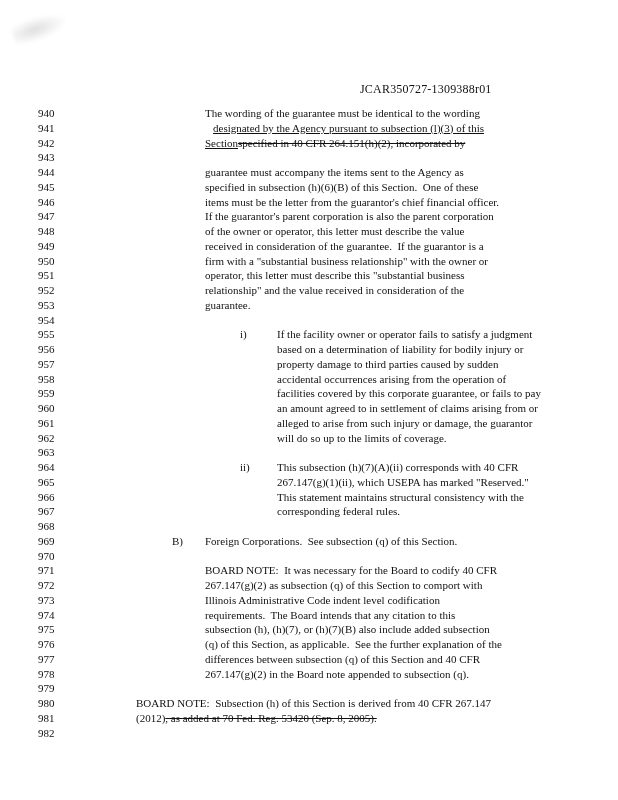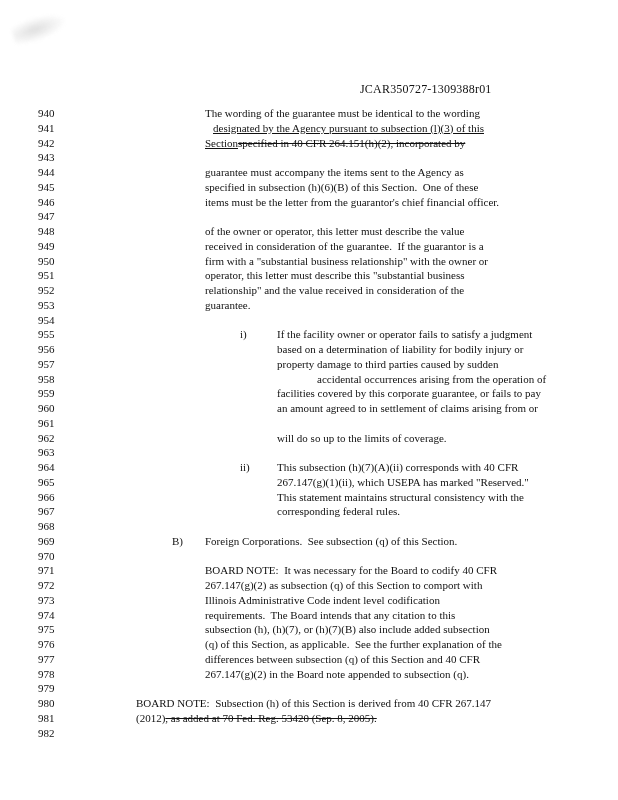--- a/index.html
+++ b/index.html
@@ -94,20 +94,21 @@
       <div class="doc-line">
         <span class="line-num">945</span>
         <span class="line-text" style="left: 205px;"><span class="seg seg-normal">specified in subsection (h)(6)(B) of this Section.  One of these</span></span>
       </div>
       <div class="doc-line">
         <span class="line-num">946</span>
         <span class="line-text" style="left: 205px;"><span class="seg seg-normal">items must be the letter from the guarantor's chief financial officer.</span></span>
       </div>
       <div class="doc-line">
         <span class="line-num">947</span>
+        <span class="line-text" style="left: 205px;"><span class="seg seg-normal">If the guarantor's parent corporation is also the parent corporation</span></span>
       </div>
       <div class="doc-line">
         <span class="line-num">948</span>
         <span class="line-text" style="left: 205px;"><span class="seg seg-normal">of the owner or operator, this letter must describe the value</span></span>
       </div>
       <div class="doc-line">
         <span class="line-num">949</span>
         <span class="line-text" style="left: 205px;"><span class="seg seg-normal">received in consideration of the guarantee.  If the guarantor is a</span></span>
       </div>
       <div class="doc-line">
@@ -137,32 +138,33 @@
       <div class="doc-line">
         <span class="line-num">956</span>
         <span class="line-text" style="left: 277px;"><span class="seg seg-normal">based on a determination of liability for bodily injury or</span></span>
       </div>
       <div class="doc-line">
         <span class="line-num">957</span>
         <span class="line-text" style="left: 277px;"><span class="seg seg-normal">property damage to third parties caused by sudden</span></span>
       </div>
       <div class="doc-line">
         <span class="line-num">958</span>
-        <span class="line-text" style="left: 277px; margin-left: 40px;"><span class="seg seg-normal">accidental occurrences arising from the operation of</span></span>
+        <span class="line-text" style="left: 277px;"><span class="seg seg-normal">accidental occurrences arising from the operation of</span></span>
       </div>
       <div class="doc-line">
         <span class="line-num">959</span>
         <span class="line-text" style="left: 277px;"><span class="seg seg-normal">facilities covered by this corporate guarantee, or fails to pay</span></span>
       </div>
       <div class="doc-line">
         <span class="line-num">960</span>
         <span class="line-text" style="left: 277px;"><span class="seg seg-normal">an amount agreed to in settlement of claims arising from or</span></span>
       </div>
       <div class="doc-line">
         <span class="line-num">961</span>
+        <span class="line-text" style="left: 277px;"><span class="seg seg-normal">alleged to arise from such injury or damage, the guarantor</span></span>
       </div>
       <div class="doc-line">
         <span class="line-num">962</span>
         <span class="line-text" style="left: 277px;"><span class="seg seg-normal">will do so up to the limits of coverage.</span></span>
       </div>
       <div class="doc-line">
         <span class="line-num">963</span>
       </div>
       <div class="doc-line">
         <span class="line-num">964</span>

